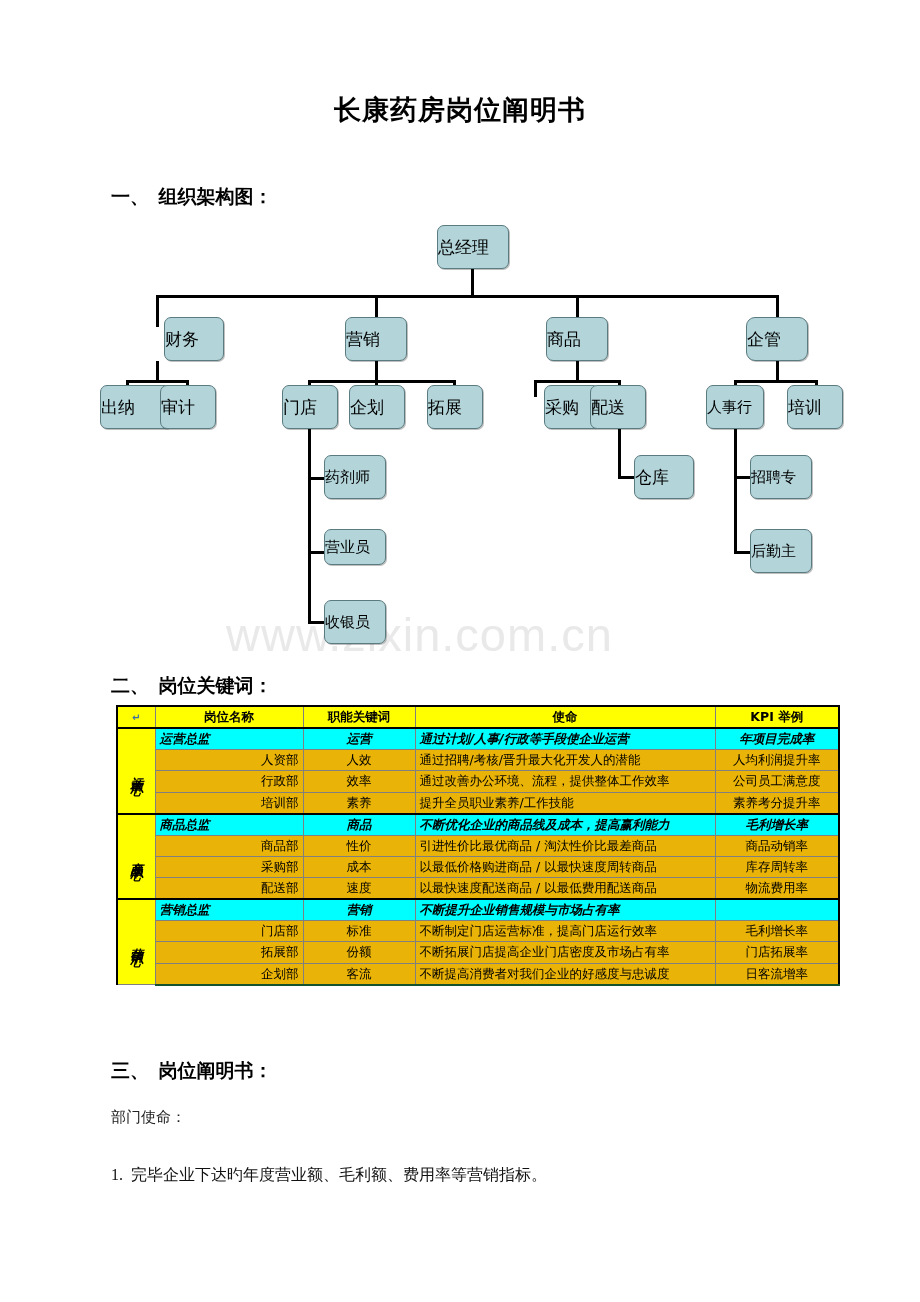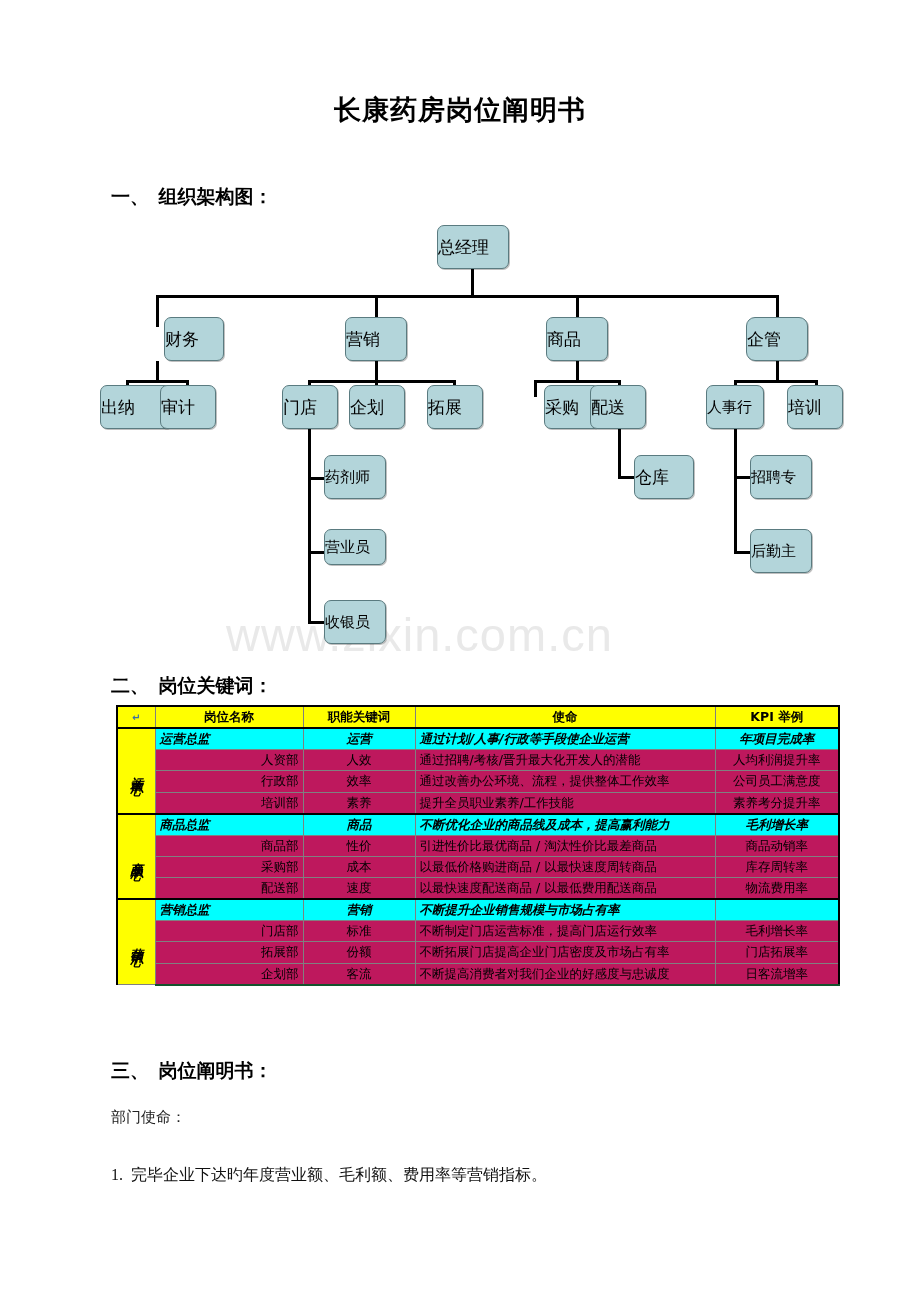--- a/index.html
+++ b/index.html
@@ -99,21 +99,21 @@
     font-family: "DejaVu Sans", "Liberation Sans", sans-serif;
   }
   #kwtable td, #kwtable th {
     border: 1px solid #808080;
     padding: 1px 4px;
     font-size: 12.5px;
     line-height: 1.45;
     height: 21px;
     box-sizing: border-box;
     vertical-align: middle;
-    background: #be185d;
+    background: #eab308;
   }
   #kwtable .outer-l { border-left: 2px solid #000; }
   #kwtable .outer-r { border-right: 2px solid #000; }
   #kwtable .outer-t { border-top: 2px solid #000; }
   #kwtable .outer-b { border-bottom: 2px solid #14532d; }
   #kwtable .grp-top { border-top: 2px solid #000; font-style: italic; }
 
   .c-group  { width: 38px; }
   .c-name   { width: 148px; }
   .c-kw     { width: 112px; }

